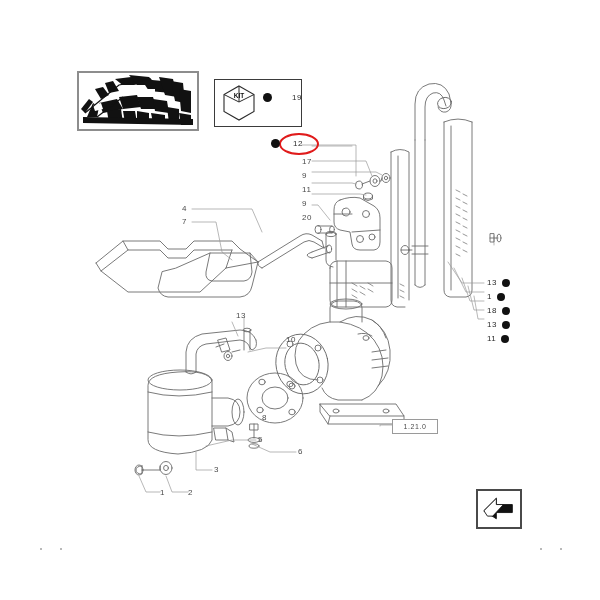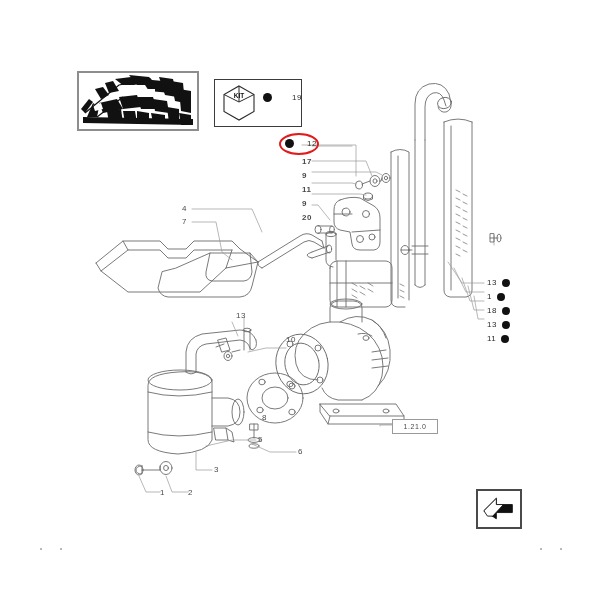--- a/index.html
+++ b/index.html
@@ -98,31 +98,30 @@
     top: 133px;
     width: 40px;
     height: 22px;
     border: 2px solid #e01b1b;
     border-radius: 50%;
     box-sizing: border-box;
     background: transparent;
   }
   #highlight-item {
     position: absolute;
-    left: 285px;
+    left: 271px;
     top: 139px;
     display: flex;
     align-items: center;
     gap: 13px;
     z-index: 3;
   }
   
   .num-stack {
     position: absolute;
-    font-weight: bold;
   }
   .num-stack .ref-num { position: static; display: block; margin-bottom: 6px; }
   
   #dot-column {
     position: absolute;
     left: 487px;
     top: 277px;
   }
   .dot-row {
     display: flex;

